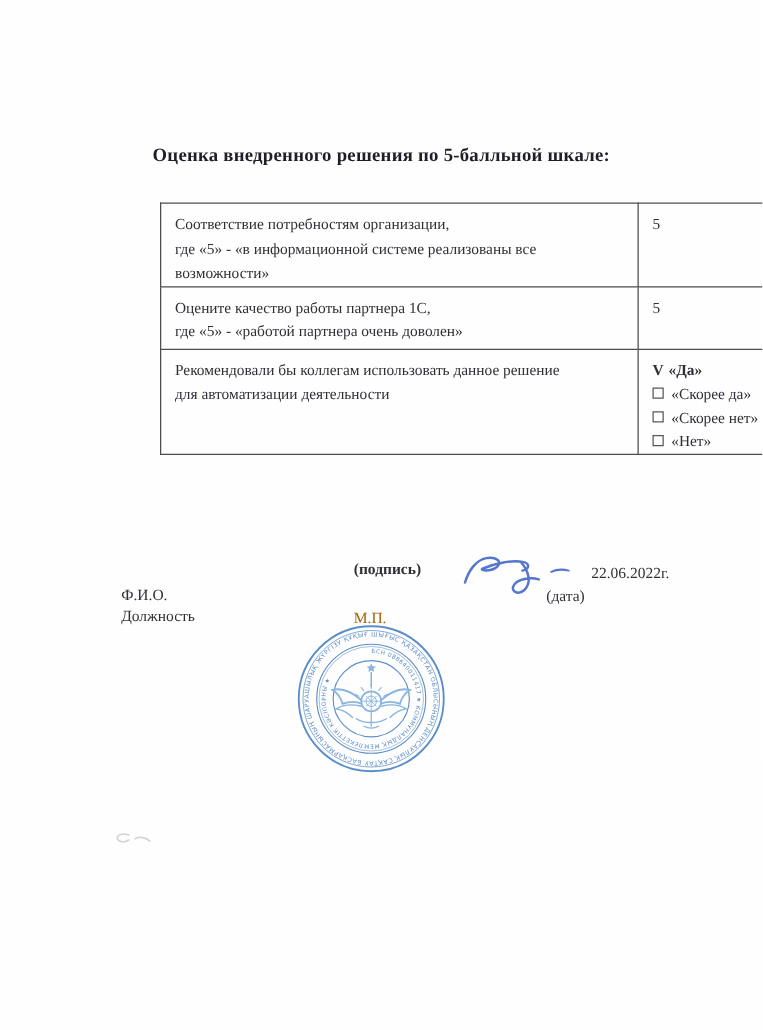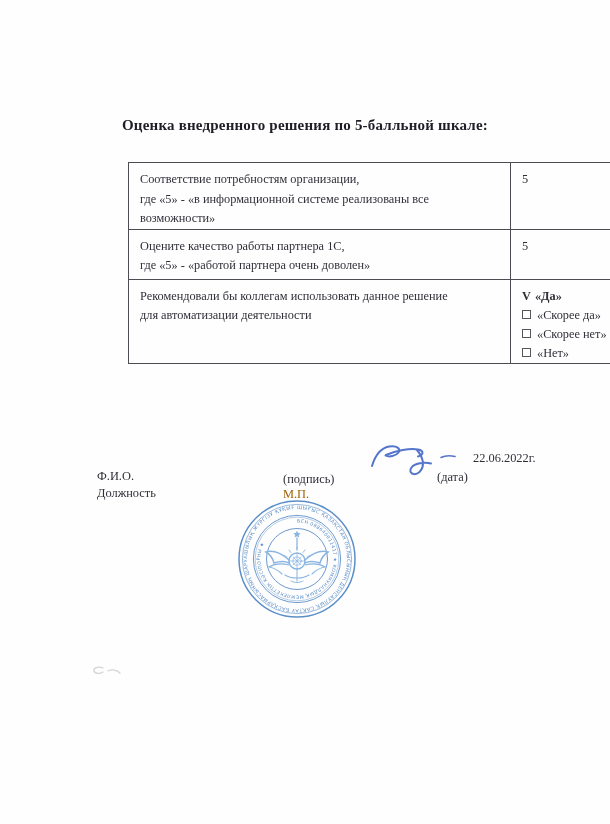--- a/index.html
+++ b/index.html
@@ -27,21 +27,21 @@
   .opt .box{
     display:inline-block;width:7px;height:7px;border:1px solid #55575c;
     margin-right:6px;vertical-align:0px;background:#fff;
   }
   .opt.sel{font-weight:bold;}
   .opt .vmark{font-weight:bold;margin-right:4px;}
   .sig{position:absolute;font-size:12.4px;white-space:nowrap;}
   .sig-role{left:97px;top:453px;margin-top:33px;}
   .sig-fio{left:97px;top:469px;}
   .sig-name{left:182px;top:451px;}
-  .sig-podpis{left:283px;top:472px;}
+  .sig-podpis{left:283px;top:448px;font-weight:bold;}
   .sig-mp{left:283px;top:487px;color:#a16207;}
   .sig-date{left:473px;top:451px;}
   .sig-data{left:437px;top:470px;}
   .sign-svg{position:absolute;left:368px;top:439px;}
   .stamp-svg{position:absolute;left:235px;top:497px;opacity:.93;}
   .pencil-svg{position:absolute;left:90px;top:662px;}
 </style>
 </head>
 <body>
 

